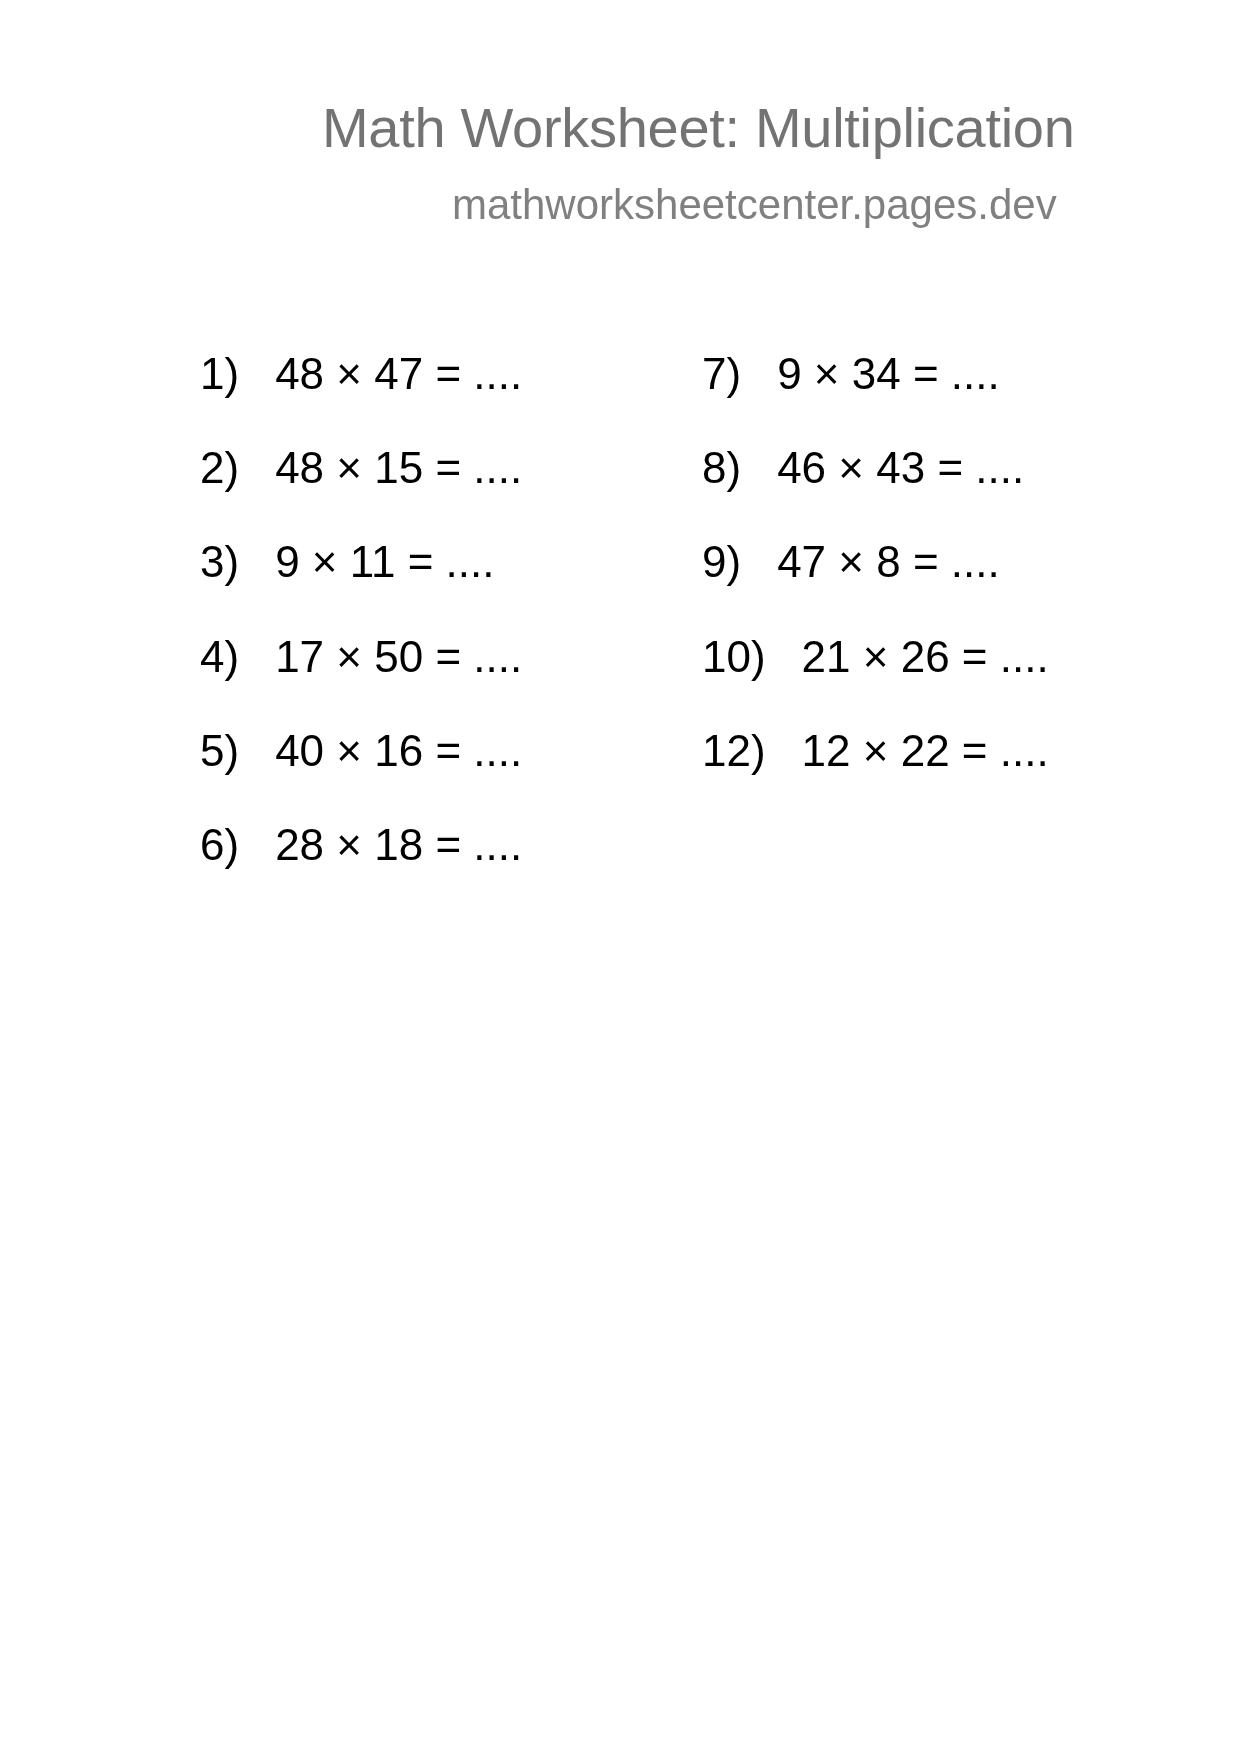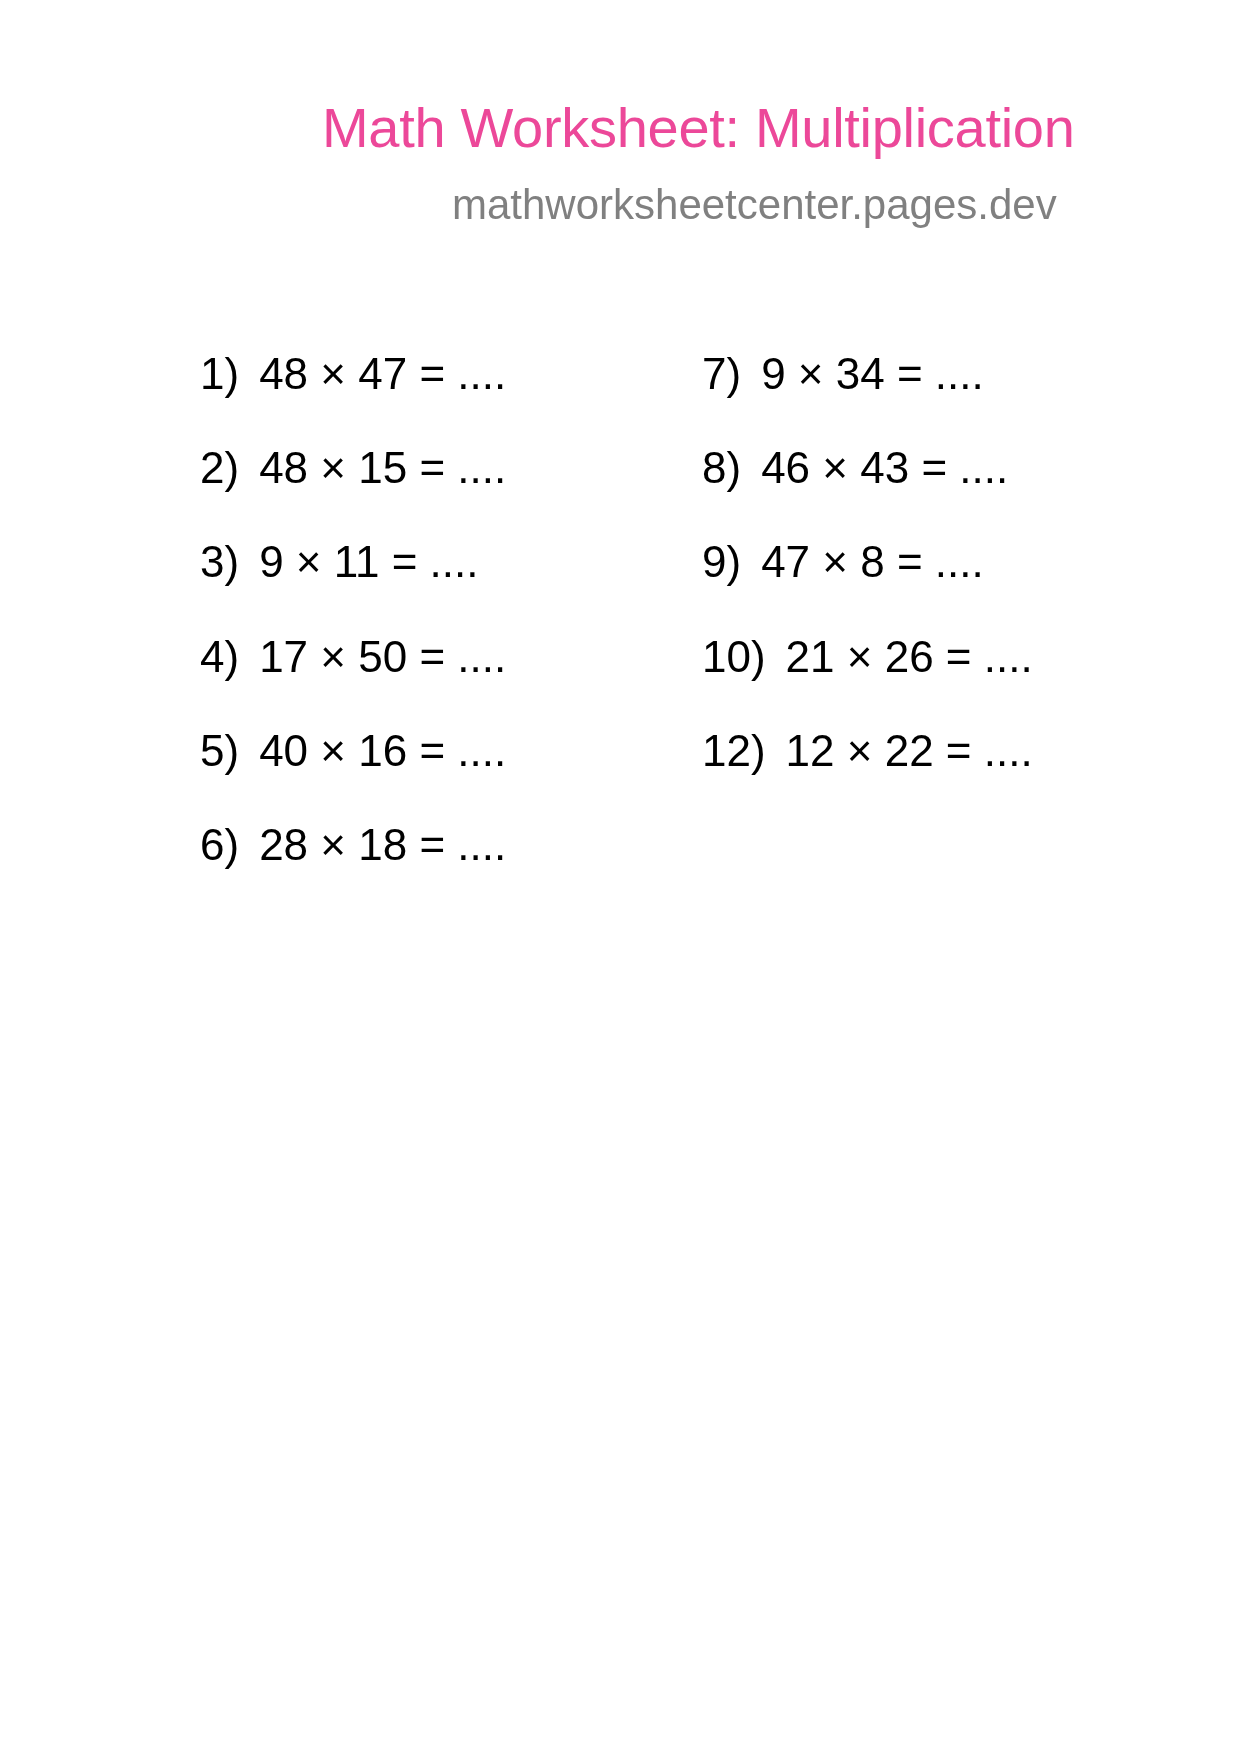--- a/index.html
+++ b/index.html
@@ -15,21 +15,21 @@
       font-family: "Liberation Sans", sans-serif;
       color: #000000;
     }
     .title {
       position: absolute;
       left: 322px;
       top: 100px;
       font-size: 56px;
       line-height: 1;
       white-space: nowrap;
-      color: #ec4899;
+      color: #737373;
       letter-spacing: -0.3px;
     }
     .subtitle {
       position: absolute;
       left: 452px;
       top: 184px;
       font-size: 42px;
       line-height: 1;
       white-space: nowrap;
       color: #808080;
@@ -46,21 +46,21 @@
       font-size: 44px;
       line-height: 1;
       white-space: nowrap;
       color: #000000;
     }
     .problem .num {
       display: inline-block;
     }
     .problem .expr {
       display: inline-block;
-      margin-left: 20px;
+      margin-left: 36px;
     }
   </style>
 </head>
 <body>
 
 <div>
   <div class="title">Math Worksheet: Multiplication</div>
   <div class="subtitle">mathworksheetcenter.pages.dev</div>
 
   <div class="col col-left">

